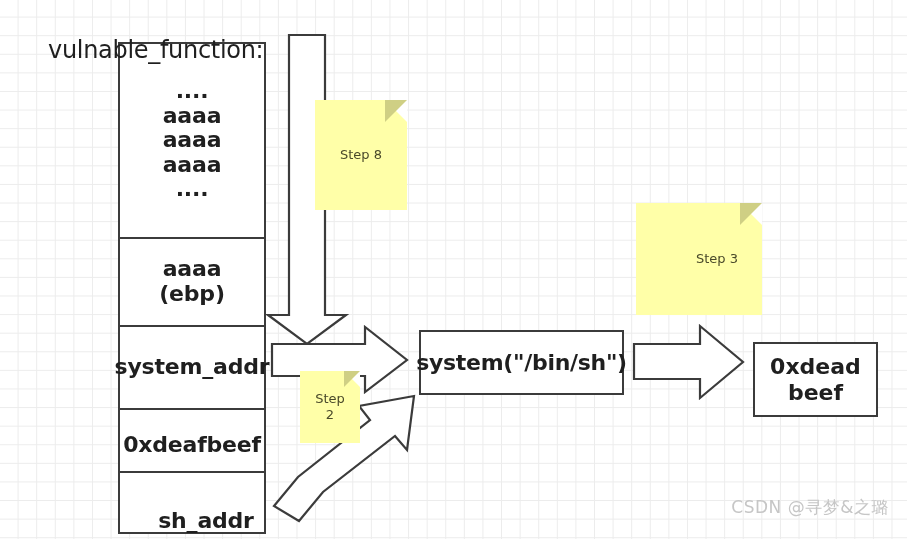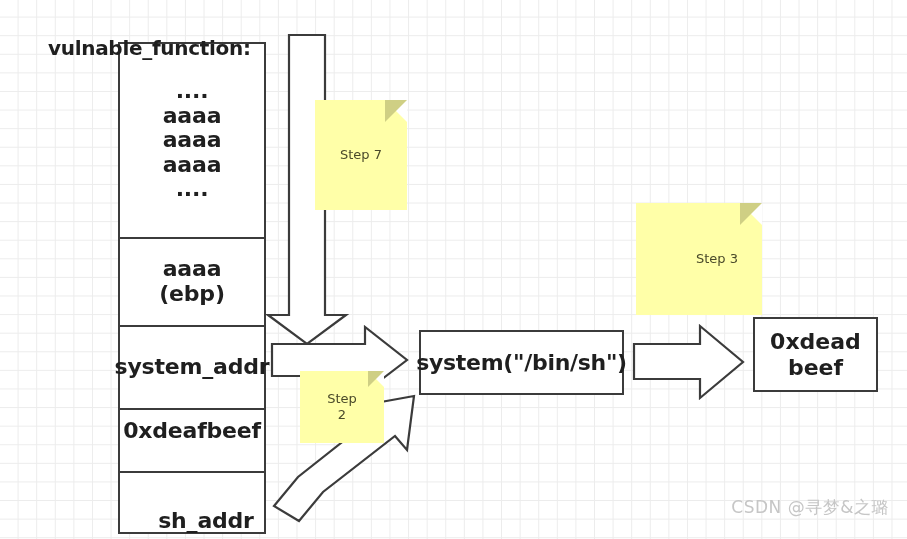--- a/index.html
+++ b/index.html
@@ -53,22 +53,22 @@
     left: 0;
     width: 100%;
     height: 0;
     border-top: 2px solid #3b3b3b;
   }
 
   .func-label {
     position: absolute;
     left: 48px;
     top: 36px;
-    font-size: 20px;
-    font-weight: bold;
+    font-size: 24px;
+    font-weight: normal;
     color: #1f1f1f;
     white-space: nowrap;
     z-index: 6;
     letter-spacing: -0.3px;
   }
 
   
   .plain-box {
     position: absolute;
     border: 2px solid #3b3b3b;
@@ -86,21 +86,21 @@
   #box-system {
     left: 419px;
     top: 330px;
     width: 205px;
     height: 65px;
     font-size: 22px;
     letter-spacing: -0.3px;
   }
   #box-deadbeef {
     left: 753px;
-    top: 317px;
+    top: 342px;
     width: 125px;
     height: 75px;
     font-size: 22px;
   }
 
   
   .note {
     position: absolute;
     background: #ffffa8;
     display: flex;
@@ -121,21 +121,21 @@
     border-style: solid;
     border-color: #ffffff #ffffff #cfcf84 #cfcf84;
   }
   #note1 { left: 315px; top: 100px; width: 92px; height: 110px; font-size: 13px; }
   #note1 .fold { border-width: 0 22px 22px 0; border-color: #ffffff #ffffff transparent transparent; }
   #note1 .fold2 {
     position: absolute; top: 0; right: 0; width: 0; height: 0;
     border-style: solid; border-width: 22px 22px 0 0;
     border-color: #cfcf84 transparent transparent transparent;
   }
-  #note2 { left: 300px; top: 371px; width: 84px; height: 72px; font-size: 13px; }
+  #note2 { left: 300px; top: 371px; width: 60px; height: 72px; font-size: 13px; }
   #note2 .fold { border-width: 0 16px 16px 0; border-color: #ffffff #ffffff transparent transparent; }
   #note2 .fold2 {
     position: absolute; top: 0; right: 0; width: 0; height: 0;
     border-style: solid; border-width: 16px 16px 0 0;
     border-color: #cfcf84 transparent transparent transparent;
   }
   #note3 { left: 636px; top: 203px; width: 90px; height: 112px; font-size: 13px; padding-left: 36px; }
   #note3 .fold { border-width: 0 22px 22px 0; border-color: #ffffff #ffffff transparent transparent; }
   #note3 .fold2 {
     position: absolute; top: 0; right: 0; width: 0; height: 0;
@@ -181,21 +181,21 @@
 ....</div>
     <div class="divider" style="top:193px;"></div>
 
     <div class="stack-cell" style="top:195px;height:86px;">aaaa
 (ebp)</div>
     <div class="divider" style="top:281px;"></div>
 
     <div class="stack-cell" style="top:283px;height:81px;">system_addr</div>
     <div class="divider" style="top:364px;"></div>
 
-    <div class="stack-cell" style="top:352px;height:70px;">0xdeafbeef</div>
+    <div class="stack-cell" style="top:366px;height:70px;">0xdeafbeef</div>
     <div class="divider" style="top:427px;"></div>
 
     <div class="stack-cell" style="top:453px;height:48px;padding-left:28px;">sh_addr</div>
   </div>
 
   <div class="func-label">vulnable_function:</div>
 
   <svg class="arrow-layer" viewBox="0 0 907 539" xmlns="http://www.w3.org/2000/svg">
 
     <polygon class="arrow-shape" points="289,35 325,35 325,315 346,315 307,344 268,315 289,315"></polygon>
@@ -207,21 +207,21 @@
     <polygon class="arrow-shape" points="634,344 700,344 700,326 743,362 700,398 700,379 634,379"></polygon>
   </svg>
 
   <div class="plain-box" id="box-system">system("/bin/sh")</div>
   <div class="plain-box" id="box-deadbeef">0xdead
 beef</div>
 
   <div class="note" id="note1">
     <span class="fold"></span>
     <span class="fold2"></span>
-    <span>Step 7</span>
+    <span>Step 8</span>
   </div>
   <div class="note" id="note2">
     <span class="fold"></span>
     <span class="fold2"></span>
     <span>Step
 2</span>
   </div>
   <div class="note" id="note3">
     <span class="fold"></span>
     <span class="fold2"></span>

